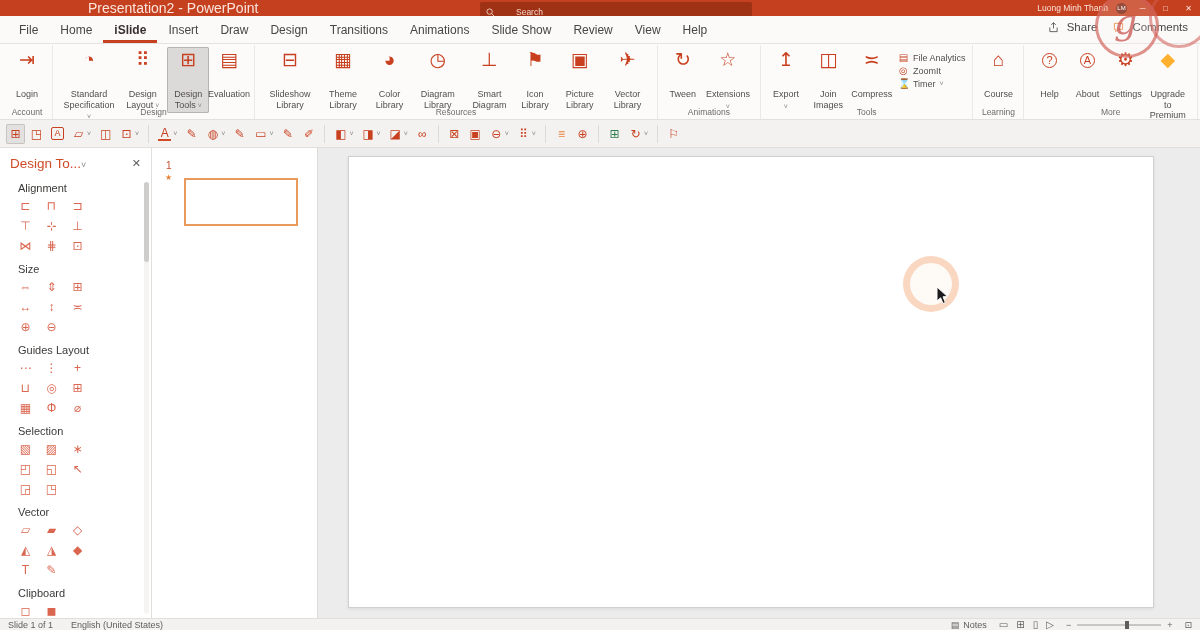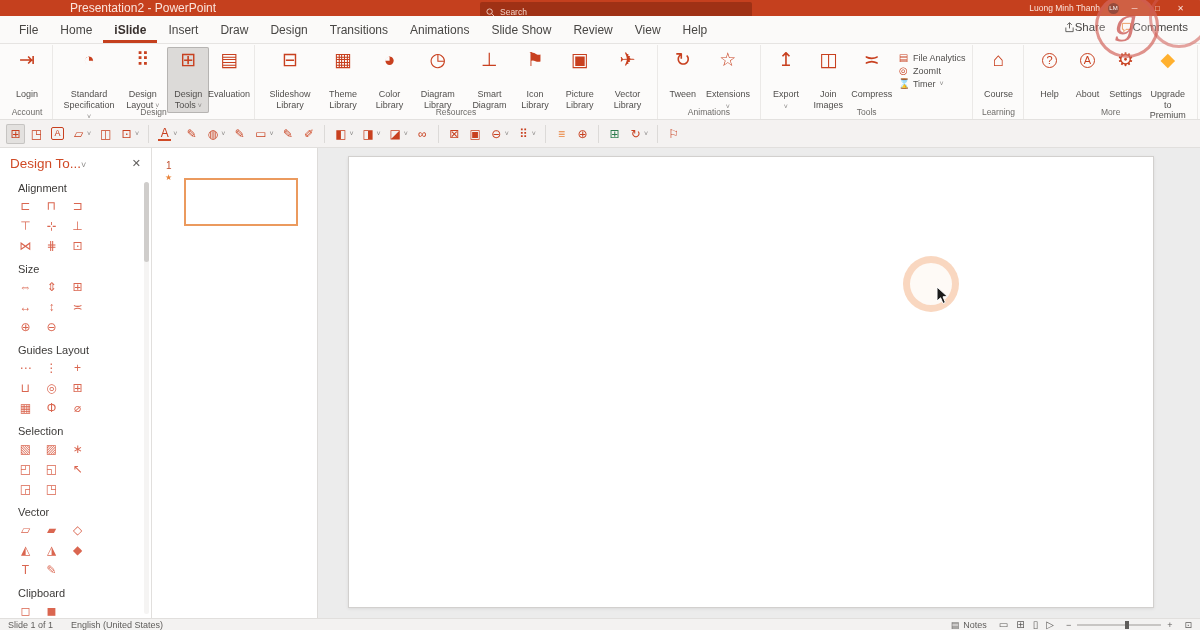--- a/index.html
+++ b/index.html
@@ -2,35 +2,35 @@
 <html><head>
 <meta charset="utf-8">
 <style>
   * { box-sizing: border-box; margin: 0; padding: 0; }
   html,body { width:1200px; height:630px; overflow:hidden; }
   body { font-family:"Liberation Sans","DejaVu Sans",sans-serif; background:#fff; }
   .app { position:relative; width:1200px; height:630px; overflow:hidden; }
 
   
   .titlebar { height:16px; background:#C5401E; position:relative; display:flex; align-items:center; }
-  .tb-title { margin-left:70px; font-size:12px; color:#fbe4dc; white-space:nowrap; }
-  .searchbox { position:absolute; left:480px; top:2px; width:272px; height:20px; background:rgba(60,10,0,.28); border-radius:2px; display:flex; align-items:center; gap:5px; padding:0 6px; }
+  .tb-title { margin-left:88px; font-size:14px; color:#fbe4dc; white-space:nowrap; }
+  .searchbox { position:absolute; left:480px; top:2px; width:272px; height:20px; background:rgba(60,10,0,.28); border-radius:2px; display:flex; align-items:center; gap:21px; padding:0 6px; }
   .searchbox span { font-size:8.5px; color:#f3d3c7; }
-  .tb-right { position:absolute; right:12px; top:0; height:16px; display:flex; align-items:center; gap:8px; }
+  .tb-right { position:absolute; right:4px; top:0; height:16px; display:flex; align-items:center; gap:8px; }
   .tb-user { font-size:8.5px; color:#fbe4dc; }
   .avatar { width:11px; height:11px; border-radius:50%; background:#7E2714; color:#fff; font-size:6px; display:flex; align-items:center; justify-content:center; }
   .wc { width:15px; text-align:center; font-size:8px; color:#fbe4dc; }
 
   
   .tabsrow { height:28px; background:#fbfaf9; border-bottom:1px solid #e6e4e2; display:flex; align-items:stretch; padding-left:8px; position:relative; }
   .tablist { display:flex; align-items:stretch; }
   .tab { padding:7px 11px 6px; font-size:12px; color:#484644; white-space:nowrap; }
   .tab.active { font-weight:bold; color:#38302e; border-bottom:3px solid #C5401E; padding-bottom:1px; }
   .tabs-right { position:absolute; right:12px; top:5px; display:flex; gap:16px; align-items:center; }
-  .taction { display:flex; align-items:center; gap:0; font-size:11.5px; color:#484644; }
+  .taction { display:flex; align-items:center; gap:8px; font-size:11.5px; color:#484644; }
 
   
   .ribbon { display:flex; align-items:stretch; height:76px; background:#fcfbfa; border-bottom:1px solid #e3e1df; padding:1px 2px 0; }
   .rgroup { display:flex; flex-direction:column; align-items:center; padding:2px 7px 0; border-right:1px solid #ebe9e7; }
   .rbuttons { display:flex; align-items:flex-start; gap:2px; min-height:54px; }
   .rbtn { display:flex; flex-direction:column; align-items:center; min-width:36px; max-width:58px; padding:2px 3px; border-radius:2px; }
   .rbtn.active { background:#dcdad8; box-shadow:inset 0 0 0 1px #b6b4b2; }
   .ric { font-size:19px; color:#C8401F; height:22px; line-height:22px; text-align:center; }
   .ric.circ { font-size:11px; height:15px; width:15px; line-height:13px; border:1.4px solid #C8401F; border-radius:50%; margin:4px 0 3px; }
   .ric.gem { color:#FFB02E; }

